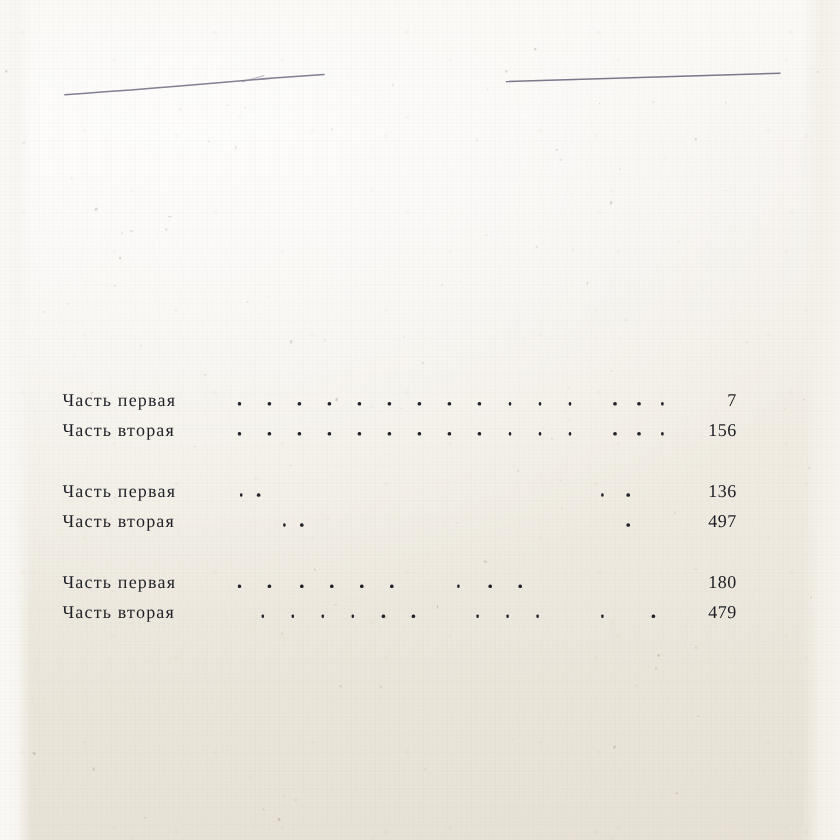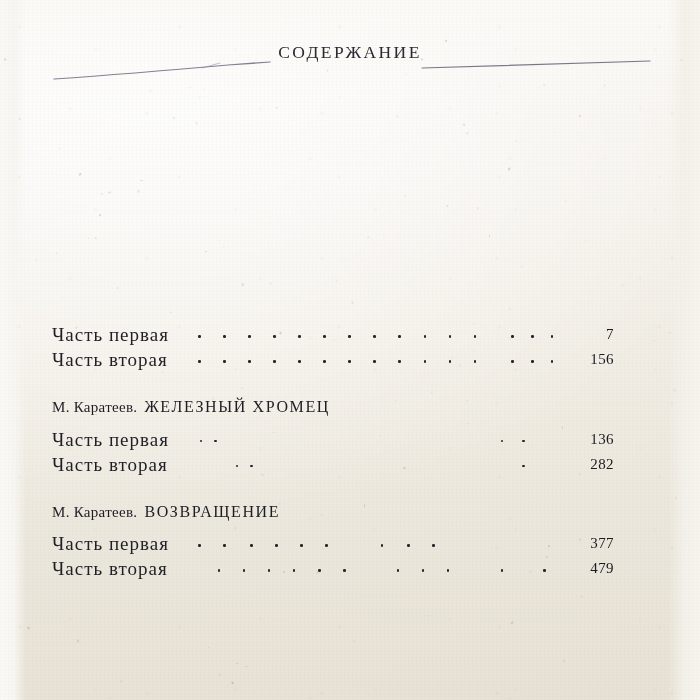--- a/index.html
+++ b/index.html
@@ -133,21 +133,21 @@
 
   .toc-row {
     position: relative;
     height: 25px;
     line-height: 25px;
     white-space: nowrap;
   }
   .part-label {
     position: absolute;
     left: 0; top: 0;
-    font-size: 19px;
+    font-size: 15px;
     letter-spacing: 1.0px;
     color: #1f1f26;
   }
   .leader {
     position: absolute;
     top: 0;
     left: 146px;
     right: 58px;
     height: 25px;
     overflow: hidden;
@@ -298,21 +298,20 @@
 
     <svg id="rule-left" width="220" height="38" viewBox="0 0 220 38" style="left:52px; top:6px;">
       <path d="M2,31 C60,27 120,22 176,17 L218,14" fill="none" stroke="#6e6880" stroke-width="1.25" stroke-linecap="round" opacity="0.85"></path>
       <path d="M150,20 L168,15" fill="none" stroke="#8a8498" stroke-width="1" stroke-linecap="round" opacity="0.5"></path>
     </svg>
 
     <svg id="rule-right" width="232" height="30" viewBox="0 0 232 30" style="left:420px; top:6px;">
       <path d="M2,20 L230,13" fill="none" stroke="#6e6880" stroke-width="1.2" stroke-linecap="round" opacity="0.9"></path>
     </svg>
 
-    <div id="header-title">СОДЕРЖАНИЕ</div>
   </div>
 
   <div id="toc">
       <div class="toc-group">
         <div class="toc-row">
           <span class="part-label">Часть первая</span>
           <span class="leader">
             <span style="left: 0%;"></span>
             <span style="left: 7%;"></span>
             <span style="left: 14%;"></span>
@@ -347,57 +346,55 @@
             <span style="left: 70%;"></span>
             <span style="left: 77%;"></span>
             <span style="left: 87.5%;"></span>
             <span style="left: 93%;"></span>
             <span style="left: 98.5%;"></span>
           </span>
           <span class="page-num">156</span>
         </div>
       </div>
       <div class="toc-group">
-        <div class="group-heading"><span class="author">М. Каратеев.</span><span class="work-title">ЖЕЛЕЗНЫЙ ХРОМЕЦ</span></div>
         <div class="toc-row">
           <span class="part-label">Часть первая</span>
           <span class="leader">
             <span style="left: 0.5%;"></span>
             <span style="left: 4.5%;"></span>
             <span style="left: 84.5%;"></span>
             <span style="left: 90.5%;"></span>
           </span>
           <span class="page-num">136</span>
         </div>
         <div class="toc-row">
           <span class="part-label">Часть вторая</span>
           <span class="leader">
             <span style="left: 10.5%;"></span>
             <span style="left: 14.5%;"></span>
             <span style="left: 90.5%;"></span>
           </span>
-          <span class="page-num">282</span>
+          <span class="page-num">497</span>
         </div>
       </div>
       <div class="toc-group">
-        <div class="group-heading"><span class="author">М. Каратеев.</span><span class="work-title">ВОЗВРАЩЕНИЕ</span></div>
         <div class="toc-row">
           <span class="part-label">Часть первая</span>
           <span class="leader">
             <span style="left: 0%;"></span>
             <span style="left: 7%;"></span>
             <span style="left: 14.5%;"></span>
             <span style="left: 21.5%;"></span>
             <span style="left: 28.5%;"></span>
             <span style="left: 35.5%;"></span>
             <span style="left: 51%;"></span>
             <span style="left: 58.5%;"></span>
             <span style="left: 65.5%;"></span>
           </span>
-          <span class="page-num">377</span>
+          <span class="page-num">180</span>
         </div>
         <div class="toc-row">
           <span class="part-label">Часть вторая</span>
           <span class="leader">
             <span style="left: 5.5%;"></span>
             <span style="left: 12.5%;"></span>
             <span style="left: 19.5%;"></span>
             <span style="left: 26.5%;"></span>
             <span style="left: 33.5%;"></span>
             <span style="left: 40.5%;"></span>

